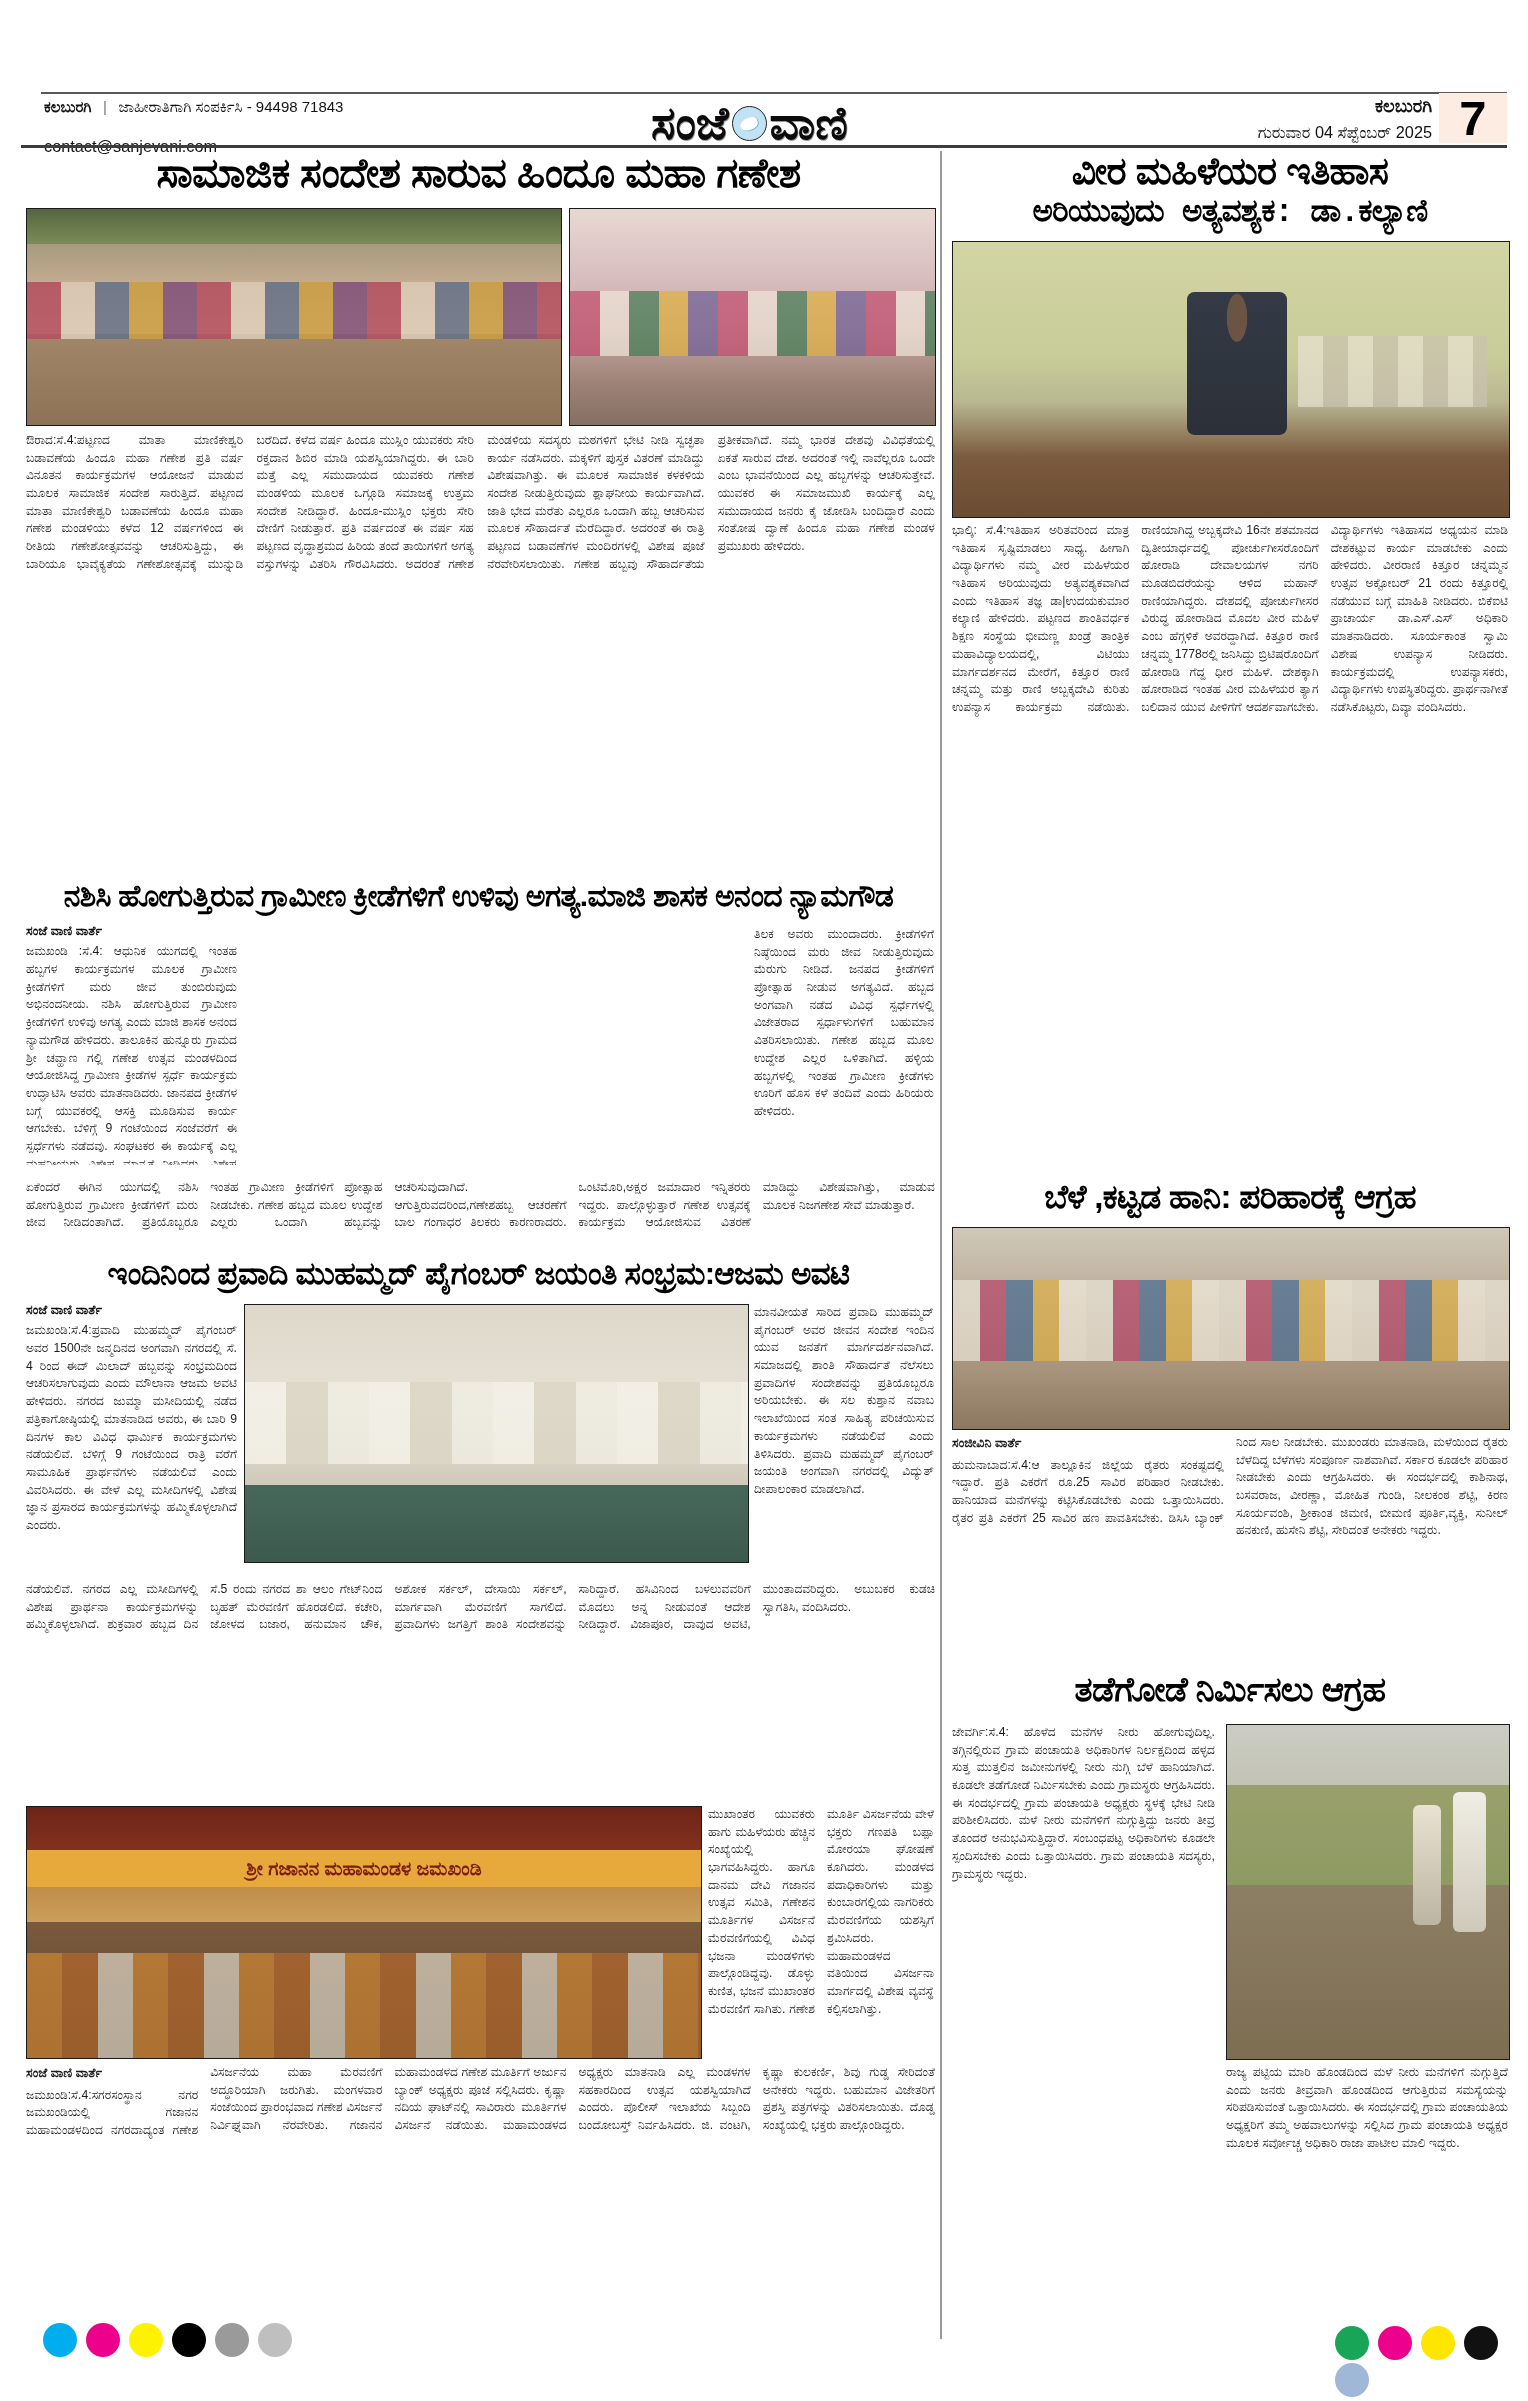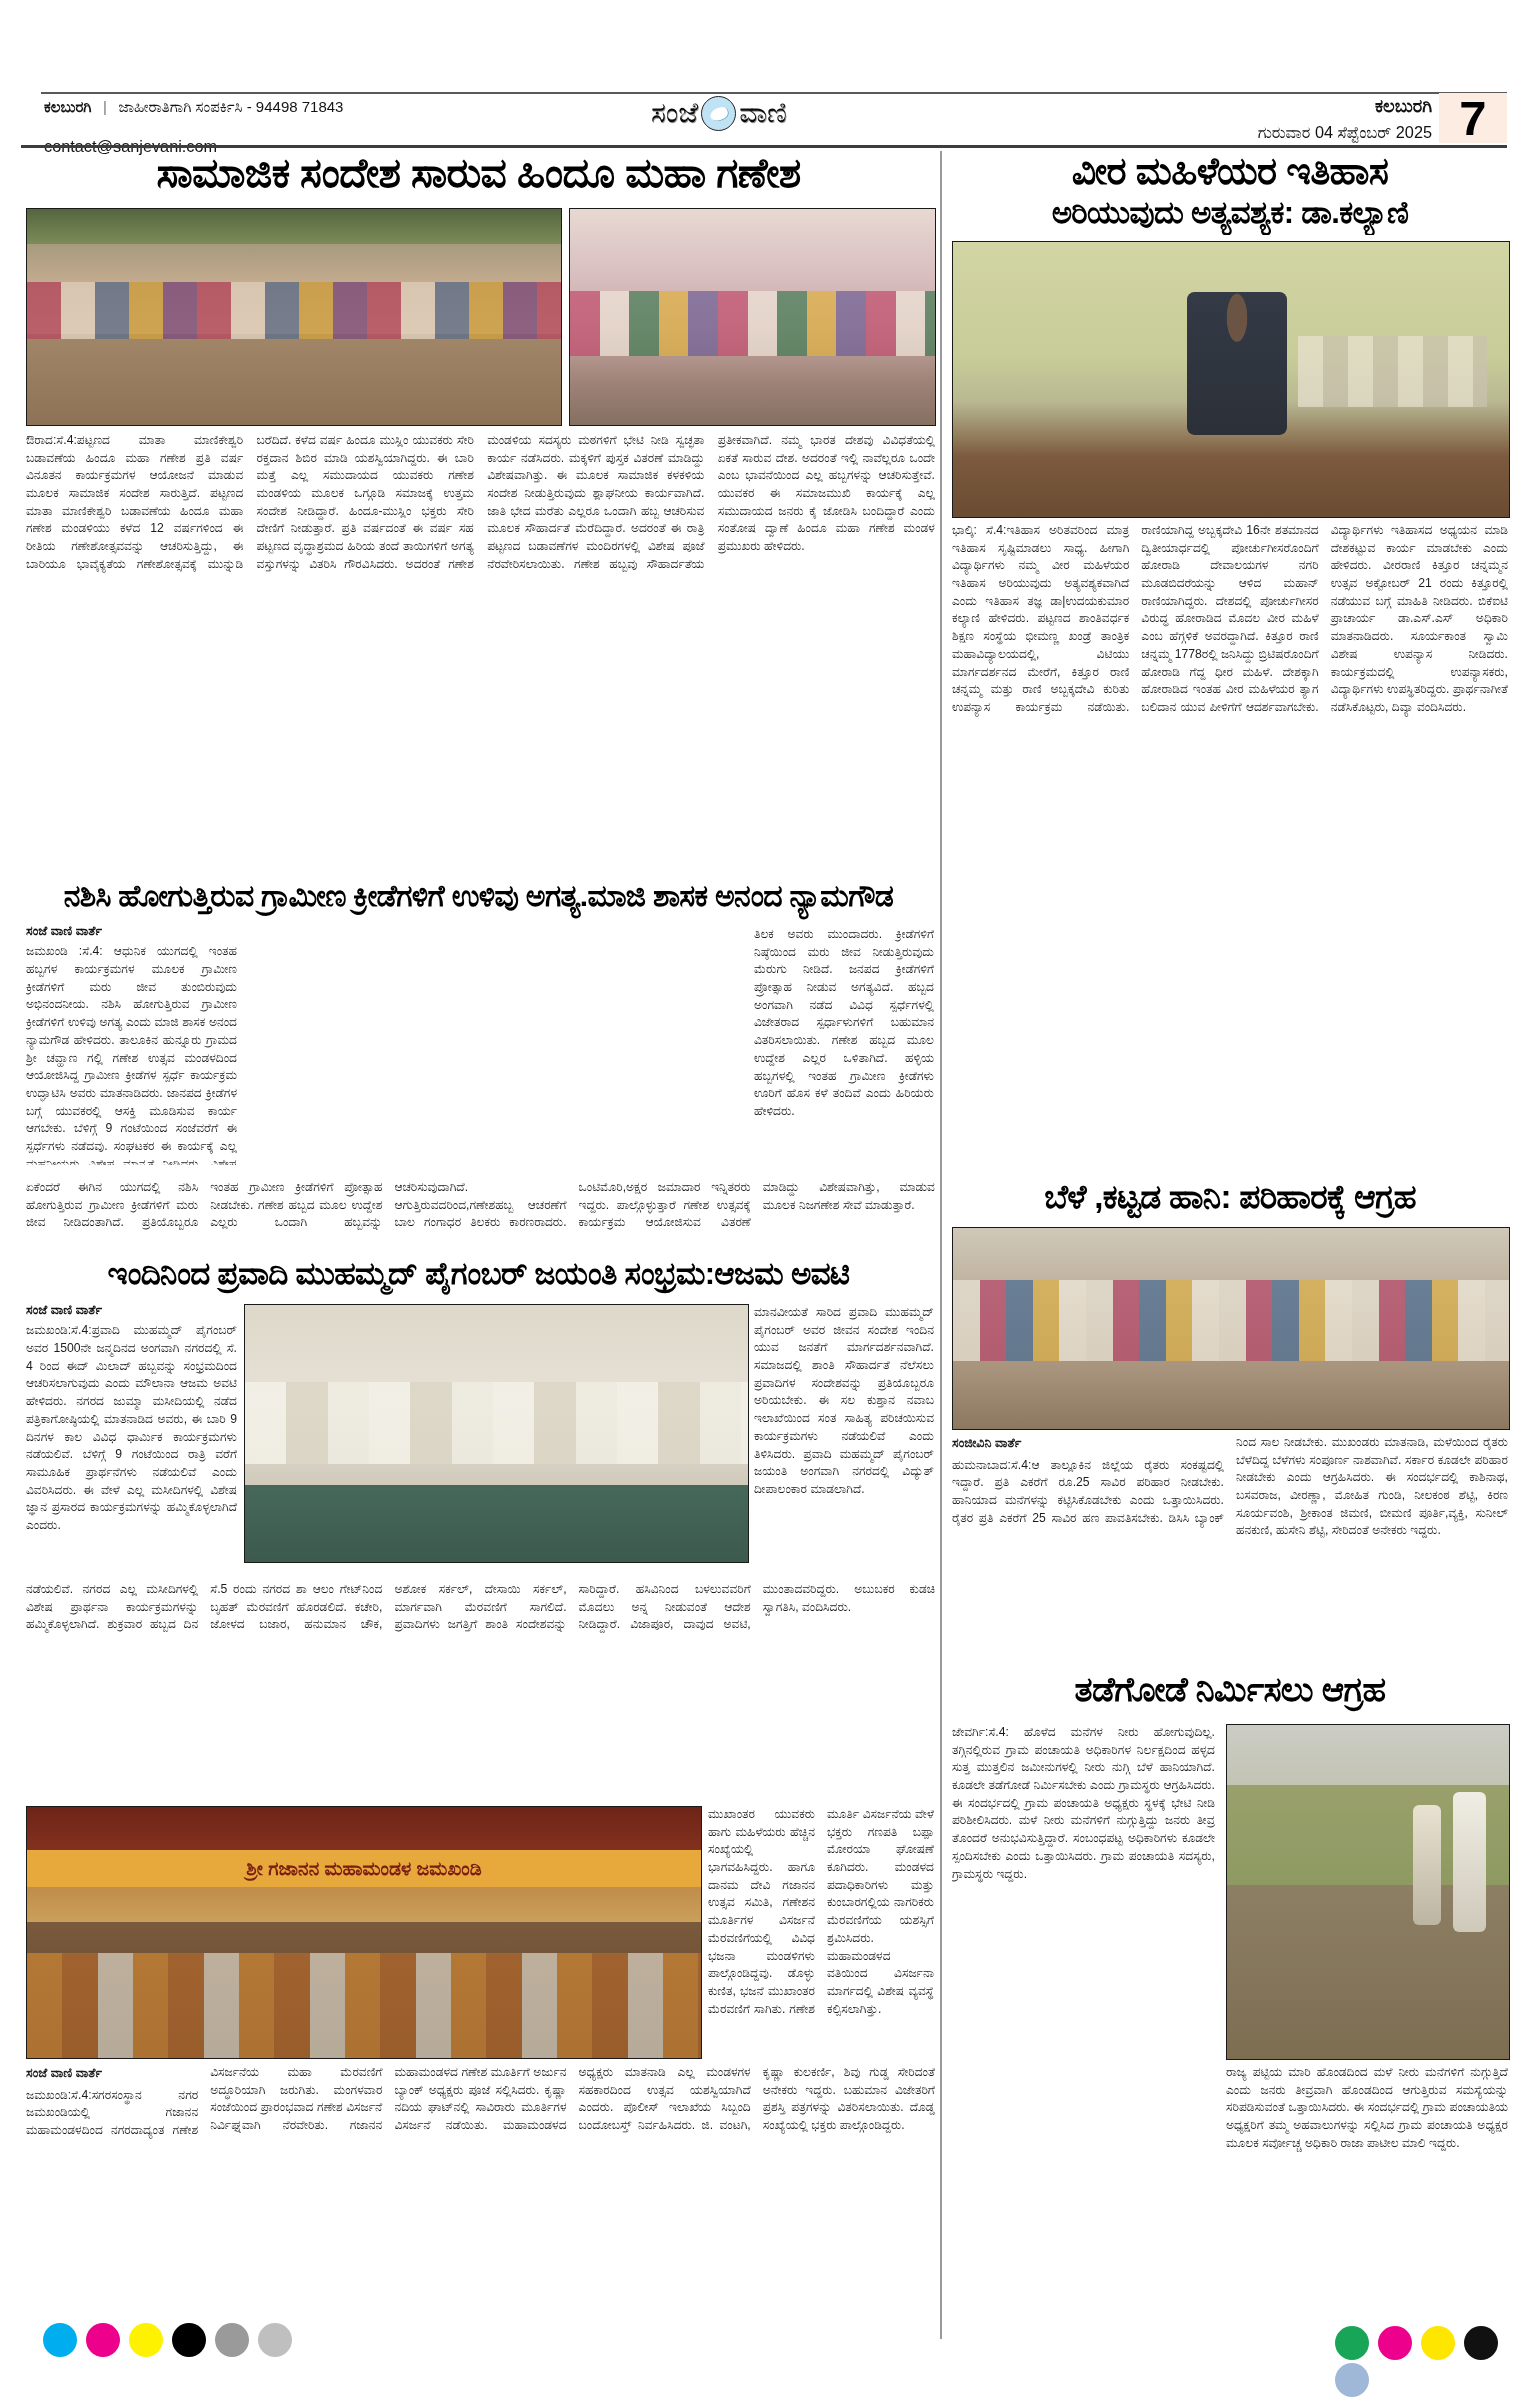--- a/index.html
+++ b/index.html
@@ -17,21 +17,21 @@
   .cols-2{column-count:2; column-gap:12px;}
   .cols-3{column-count:3; column-gap:12px;}
   .cols-4{column-count:4; column-gap:13.3px;}
   .cols-5{column-count:5; column-gap:12px;}
   .byline{font-weight:700; font-size:12.6px; display:block; margin-bottom:4.4px;}
   .photo{border:1.5px solid #1a1a1a; overflow:hidden;}
   .photo .banner{
     position:absolute; left:0; right:0; text-align:center; font-weight:700;
     overflow:hidden; white-space:nowrap;
   }
-  .masthead{font-weight:400; font-size:28px; color:#0b0b0b; letter-spacing:0;
+  .masthead{font-weight:700; font-size:46px; color:#0b0b0b; letter-spacing:0;
     text-shadow:0.7px 0.7px 0 #9a9a9a; display:flex; align-items:center; gap:3px;}
   .dove-circle{width:33px; height:33px; border-radius:50%; background:#bfe2f4;
     border:1.5px solid #222; display:inline-flex; align-items:center; justify-content:center;}
   .dove-shape{width:18px; height:12px; background:#ffffff; border-radius:60% 40% 50% 50%;
     transform:rotate(-18deg); box-shadow:0.7px 0.7px 0 #6fa6c4;}
   .pagenum-box{background:#fcece2; display:flex; align-items:center; justify-content:center;}
   .pagenum{font-size:49px; font-weight:800; color:#000; line-height:1;}
   .dot{width:34px; height:34px; border-radius:50%; display:inline-block; margin-right:9px;}
   .hdr-small{font-size:15px; color:#141414;}
   .hdr-bold{font-weight:700;}
@@ -131,21 +131,21 @@
   <div class="abs body-text cols-2" style="left:708px; top:1806px; width:226px; height:251px;">ಮುಖಾಂತರ ಯುವಕರು ಹಾಗು ಮಹಿಳೆಯರು ಹೆಚ್ಚಿನ ಸಂಖ್ಯೆಯಲ್ಲಿ ಭಾಗವಹಿಸಿದ್ದರು. ಹಾಗೂ ದಾನಮ ದೇವಿ ಗಜಾನನ ಉತ್ಸವ ಸಮಿತಿ, ಗಣೇಶನ ಮೂರ್ತಿಗಳ ವಿಸರ್ಜನೆ ಮೆರವಣಿಗೆಯಲ್ಲಿ ವಿವಿಧ ಭಜನಾ ಮಂಡಳಿಗಳು ಪಾಲ್ಗೊಂಡಿದ್ದವು. ಡೊಳ್ಳು ಕುಣಿತ, ಭಜನೆ ಮುಖಾಂತರ ಮೆರವಣಿಗೆ ಸಾಗಿತು. ಗಣೇಶ ಮೂರ್ತಿ ವಿಸರ್ಜನೆಯ ವೇಳೆ ಭಕ್ತರು ಗಣಪತಿ ಬಪ್ಪಾ ಮೋರಯಾ ಘೋಷಣೆ ಕೂಗಿದರು. ಮಂಡಳದ ಪದಾಧಿಕಾರಿಗಳು ಮತ್ತು ಕುಂಬಾರಗಲ್ಲಿಯ ನಾಗರಿಕರು ಮೆರವಣಿಗೆಯ ಯಶಸ್ಸಿಗೆ ಶ್ರಮಿಸಿದರು. ಮಹಾಮಂಡಳದ ವತಿಯಿಂದ ವಿಸರ್ಜನಾ ಮಾರ್ಗದಲ್ಲಿ ವಿಶೇಷ ವ್ಯವಸ್ಥೆ ಕಲ್ಪಿಸಲಾಗಿತ್ತು.</div>
 
   <div class="abs" style="left:26px; top:2064px; width:909px; height:253px;">
     <div class="body-text cols-5" style="height:253px;">
       <span class="byline">ಸಂಜೆ ವಾಣಿ ವಾರ್ತೆ</span>
       <span>ಜಮಖಂಡಿ:ಸೆ.4:ಸಗರಸಂಸ್ಥಾನ ನಗರ ಜಮಖಂಡಿಯಲ್ಲಿ ಗಜಾನನ ಮಹಾಮಂಡಳದಿಂದ ನಗರದಾದ್ಯಂತ ಗಣೇಶ ವಿಸರ್ಜನೆಯ ಮಹಾ ಮೆರವಣಿಗೆ ಅದ್ಧೂರಿಯಾಗಿ ಜರುಗಿತು. ಮಂಗಳವಾರ ಸಂಜೆಯಿಂದ ಪ್ರಾರಂಭವಾದ ಗಣೇಶ ವಿಸರ್ಜನೆ ನಿರ್ವಿಘ್ನವಾಗಿ ನೆರವೇರಿತು. ಗಜಾನನ ಮಹಾಮಂಡಳದ ಗಣೇಶ ಮೂರ್ತಿಗೆ ಅರ್ಜುನ ಬ್ಯಾಂಕ್ ಅಧ್ಯಕ್ಷರು ಪೂಜೆ ಸಲ್ಲಿಸಿದರು. ಕೃಷ್ಣಾ ನದಿಯ ಘಾಟ್‌ನಲ್ಲಿ ಸಾವಿರಾರು ಮೂರ್ತಿಗಳ ವಿಸರ್ಜನೆ ನಡೆಯಿತು. ಮಹಾಮಂಡಳದ ಅಧ್ಯಕ್ಷರು ಮಾತನಾಡಿ ಎಲ್ಲ ಮಂಡಳಗಳ ಸಹಕಾರದಿಂದ ಉತ್ಸವ ಯಶಸ್ವಿಯಾಗಿದೆ ಎಂದರು. ಪೊಲೀಸ್ ಇಲಾಖೆಯ ಸಿಬ್ಬಂದಿ ಬಂದೋಬಸ್ತ್ ನಿರ್ವಹಿಸಿದರು. ಜಿ. ವಂಟಗಿ, ಕೃಷ್ಣಾ ಕುಲಕರ್ಣಿ, ಶಿವು ಗುಡ್ಡ ಸೇರಿದಂತೆ ಅನೇಕರು ಇದ್ದರು. ಬಹುಮಾನ ವಿಜೇತರಿಗೆ ಪ್ರಶಸ್ತಿ ಪತ್ರಗಳನ್ನು ವಿತರಿಸಲಾಯಿತು. ದೊಡ್ಡ ಸಂಖ್ಯೆಯಲ್ಲಿ ಭಕ್ತರು ಪಾಲ್ಗೊಂಡಿದ್ದರು.</span>
     </div>
   </div>
 
   <div class="abs headline" style="left:949px; top:152px; width:562px; height:44px; font-size:38px;">ವೀರ ಮಹಿಳೆಯರ ಇತಿಹಾಸ</div>
-  <div class="abs headline" style="left:949px; top:197px; width:562px; height:38px; font-size:31px;">ಅರಿಯುವುದು ಅತ್ಯವಶ್ಯಕ: ಡಾ.ಕಲ್ಯಾಣಿ</div>
+  <div class="abs headline" style="left:949px; top:197px; width:562px; height:38px; font-size:31px;font-family:Liberation Mono, monospace;">ಅರಿಯುವುದು ಅತ್ಯವಶ್ಯಕ: ಡಾ.ಕಲ್ಯಾಣಿ</div>
 
   <div class="abs photo" style="left:952px; top:241px; width:556px; height:275px;
        background:linear-gradient(to bottom,#d2d5a4 0%, #c8cc98 42%, #b9b892 58%, #7c5a3e 78%, #6a4c33 100%);">
     <div style="position:absolute; left:42%; top:18%; width:18%; height:52%;
          background:radial-gradient(ellipse at 50% 18%, #6b5443 0 14%, transparent 15%), linear-gradient(#343a46,#2b3038); border-radius:7.4px;"></div>
     <div style="position:absolute; right:4%; top:34%; width:34%; height:26%;
          background:repeating-linear-gradient(90deg,#e8e2d2 0 25px,#c9c2b0 25px 50px); opacity:.7;"></div>
   </div>
 
   <div class="abs body-text cols-3" style="left:952px; top:522px; width:556px; height:649px;">ಭಾಲ್ಕಿ: ಸೆ.4:ಇತಿಹಾಸ ಅರಿತವರಿಂದ ಮಾತ್ರ ಇತಿಹಾಸ ಸೃಷ್ಟಿಮಾಡಲು ಸಾಧ್ಯ. ಹೀಗಾಗಿ ವಿದ್ಯಾರ್ಥಿಗಳು ನಮ್ಮ ವೀರ ಮಹಿಳೆಯರ ಇತಿಹಾಸ ಅರಿಯುವುದು ಅತ್ಯವಶ್ಯಕವಾಗಿದೆ ಎಂದು ಇತಿಹಾಸ ತಜ್ಞ ಡಾ|ಉದಯಕುಮಾರ ಕಲ್ಯಾಣಿ ಹೇಳಿದರು. ಪಟ್ಟಣದ ಶಾಂತಿವರ್ಧಕ ಶಿಕ್ಷಣ ಸಂಸ್ಥೆಯ ಭೀಮಣ್ಣ ಖಂಡ್ರೆ ತಾಂತ್ರಿಕ ಮಹಾವಿದ್ಯಾಲಯದಲ್ಲಿ, ವಿಟಿಯು ಮಾರ್ಗದರ್ಶನದ ಮೇರೆಗೆ, ಕಿತ್ತೂರ ರಾಣಿ ಚನ್ನಮ್ಮ ಮತ್ತು ರಾಣಿ ಅಬ್ಬಕ್ಕದೇವಿ ಕುರಿತು ಉಪನ್ಯಾಸ ಕಾರ್ಯಕ್ರಮ ನಡೆಯಿತು. ರಾಣಿಯಾಗಿದ್ದ ಅಬ್ಬಕ್ಕದೇವಿ 16ನೇ ಶತಮಾನದ ದ್ವಿತೀಯಾರ್ಧದಲ್ಲಿ ಪೋರ್ಚುಗೀಸರೊಂದಿಗೆ ಹೋರಾಡಿ ದೇವಾಲಯಗಳ ನಗರಿ ಮೂಡಬಿದರೆಯನ್ನು ಆಳಿದ ಮಹಾನ್ ರಾಣಿಯಾಗಿದ್ದರು. ದೇಶದಲ್ಲಿ ಪೋರ್ಚುಗೀಸರ ವಿರುದ್ಧ ಹೋರಾಡಿದ ಮೊದಲ ವೀರ ಮಹಿಳೆ ಎಂಬ ಹೆಗ್ಗಳಿಕೆ ಅವರದ್ದಾಗಿದೆ. ಕಿತ್ತೂರ ರಾಣಿ ಚನ್ನಮ್ಮ 1778ರಲ್ಲಿ ಜನಿಸಿದ್ದು ಬ್ರಿಟಿಷರೊಂದಿಗೆ ಹೋರಾಡಿ ಗೆದ್ದ ಧೀರ ಮಹಿಳೆ. ದೇಶಕ್ಕಾಗಿ ಹೋರಾಡಿದ ಇಂತಹ ವೀರ ಮಹಿಳೆಯರ ತ್ಯಾಗ ಬಲಿದಾನ ಯುವ ಪೀಳಿಗೆಗೆ ಆದರ್ಶವಾಗಬೇಕು. ವಿದ್ಯಾರ್ಥಿಗಳು ಇತಿಹಾಸದ ಅಧ್ಯಯನ ಮಾಡಿ ದೇಶಕಟ್ಟುವ ಕಾರ್ಯ ಮಾಡಬೇಕು ಎಂದು ಹೇಳಿದರು. ವೀರರಾಣಿ ಕಿತ್ತೂರ ಚನ್ನಮ್ಮನ ಉತ್ಸವ ಅಕ್ಟೋಬರ್ 21 ರಂದು ಕಿತ್ತೂರಲ್ಲಿ ನಡೆಯುವ ಬಗ್ಗೆ ಮಾಹಿತಿ ನೀಡಿದರು. ಬಿಕೆಐಟಿ ಪ್ರಾಚಾರ್ಯ ಡಾ.ಎಸ್.ಎಸ್ ಅಧಿಕಾರಿ ಮಾತನಾಡಿದರು. ಸೂರ್ಯಕಾಂತ ಸ್ವಾಮಿ ವಿಶೇಷ ಉಪನ್ಯಾಸ ನೀಡಿದರು. ಕಾರ್ಯಕ್ರಮದಲ್ಲಿ ಉಪನ್ಯಾಸಕರು, ವಿದ್ಯಾರ್ಥಿಗಳು ಉಪಸ್ಥಿತರಿದ್ದರು. ಪ್ರಾರ್ಥನಾಗೀತೆ ನಡೆಸಿಕೊಟ್ಟರು, ದಿವ್ಯಾ ವಂದಿಸಿದರು.</div>

